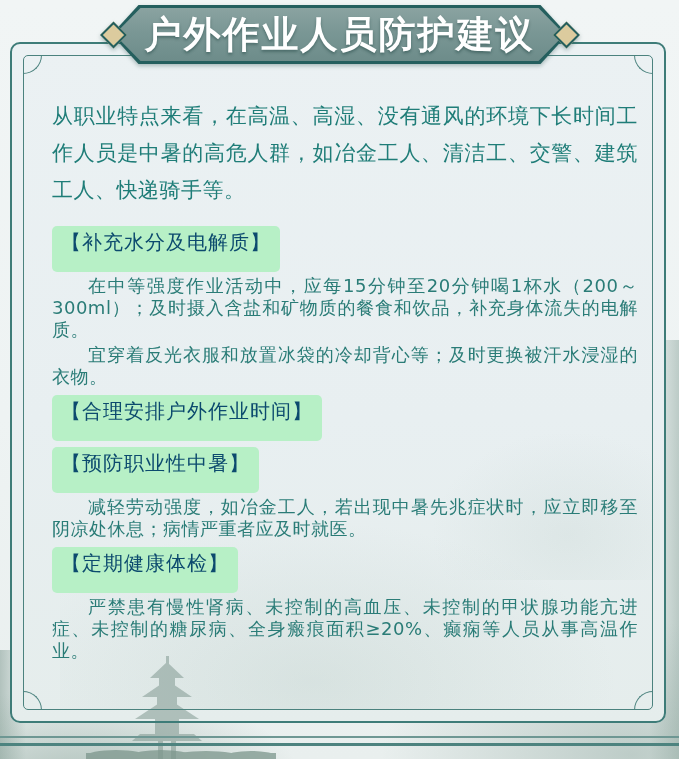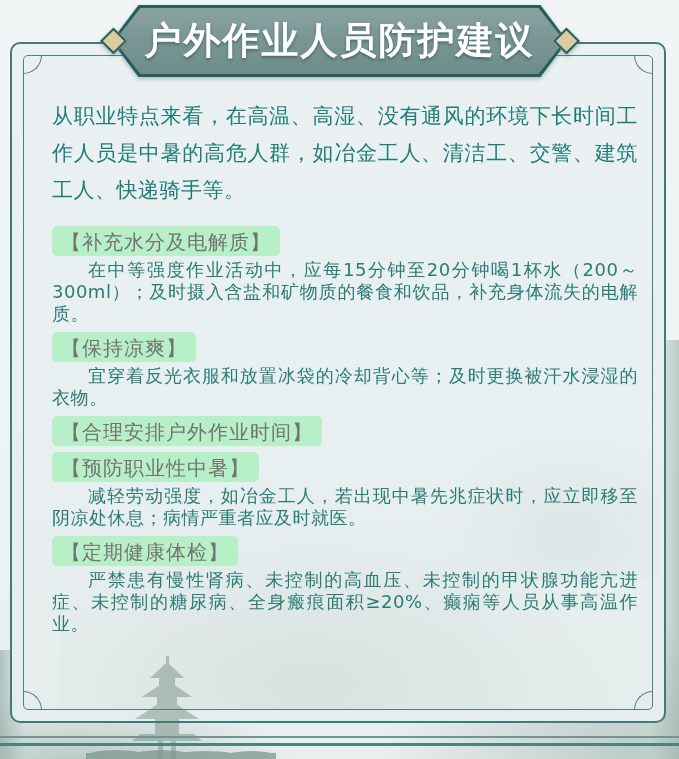--- a/index.html
+++ b/index.html
@@ -38,40 +38,40 @@
     border-bottom-right-radius:100%;}
   .sc-tr{right:-1px;top:-1px;border-left:1.5px solid #4b827e;border-bottom:1.5px solid #4b827e;
     border-bottom-left-radius:100%;}
   .sc-bl{left:-1px;bottom:-1px;border-right:1.5px solid #4b827e;border-top:1.5px solid #4b827e;
     border-top-right-radius:100%;}
   .sc-br{right:-1px;bottom:-1px;border-left:1.5px solid #4b827e;border-top:1.5px solid #4b827e;
     border-top-left-radius:100%;}
 
   
   .banner{position:absolute;top:5px;left:50%;transform:translateX(-50%);
-    width:456px;height:72px;z-index:5;filter:drop-shadow(0 2px 2px rgba(40,80,78,.35));}
+    width:456px;height:59px;z-index:5;filter:drop-shadow(0 2px 2px rgba(40,80,78,.35));}
   .banner-shape{position:absolute;inset:0;background:#245f5e;
     clip-path:polygon(27px 0,calc(100% - 27px) 0,100% 50%,calc(100% - 27px) 100%,27px 100%,0 50%);}
   .banner-fill{position:absolute;inset:3px;
     background:linear-gradient(180deg,#8aa3a1 0%,#7a9795 45%,#6d8c8a 100%);
     clip-path:polygon(26px 0,calc(100% - 26px) 0,100% 50%,calc(100% - 26px) 100%,26px 100%,0 50%);}
   .banner-title{position:absolute;inset:0;display:flex;align-items:center;justify-content:center;
     color:#ffffff;font-size:37px;font-weight:bold;letter-spacing:2px;white-space:nowrap;
     text-shadow:0 2px 3px rgba(25,60,58,.45);}
   .diamond{position:absolute;top:50%;width:15px;height:15px;background:#dccb9e;
     border:2.5px solid #245f5e;transform:translateY(-50%) rotate(45deg);}
   .diamond-left{left:-8px;}
   .diamond-right{right:-8px;}
 
   
   .content{position:absolute;left:52px;top:98px;width:586px;z-index:4;}
   .intro{margin:0 0 13px 0;font-size:21px;line-height:37px;text-align:justify;
     color:#1f7d78;letter-spacing:.5px;}
-  .section-heading{display:inline-block;margin:4px 0 2px 0;padding:3px 9px 0 9px;
-    background:#b7f0c6;border-radius:5px;color:#737373;font-size:20px;letter-spacing:1px;}
+  .section-heading{display:inline-block;margin:4px 0 2px 0;padding:3px 9px 16px 9px;
+    background:#b7f0c6;border-radius:5px;color:#0c4a6e;font-size:20px;letter-spacing:1px;}
   .section-body{margin:1px 0 3px 0;font-size:18px;line-height:22px;text-align:justify;
     text-indent:2em;color:#2a7c77;letter-spacing:.5px;}
 
   
   .rule1{position:absolute;left:0;top:736px;width:679px;height:2px;background:#6e9793;z-index:2;}
   .rule2{position:absolute;left:0;top:743px;width:679px;height:3px;background:#4d837f;z-index:2;}
 </style>
 </head>
 <body>
 
@@ -128,21 +128,20 @@
 
   <div class="content">
     <p class="intro">从职业特点来看，在高温、高湿、没有通风的环境下长时间工作人员是中暑的高危人群，如冶金工人、清洁工、交警、建筑工人、快递骑手等。</p>
 
     <div>
       <div class="section-heading">【补充水分及电解质】</div>
       <p class="section-body">在中等强度作业活动中，应每15分钟至20分钟喝1杯水（200～300ml）；及时摄入含盐和矿物质的餐食和饮品，补充身体流失的电解质。</p>
     </div>
 
     <div>
-      <div class="section-heading">【保持凉爽】</div>
       <p class="section-body">宜穿着反光衣服和放置冰袋的冷却背心等；及时更换被汗水浸湿的衣物。</p>
     </div>
 
     <div>
       <div class="section-heading">【合理安排户外作业时间】</div>
     </div>
 
     <div>
       <div class="section-heading">【预防职业性中暑】</div>
       <p class="section-body">减轻劳动强度，如冶金工人，若出现中暑先兆症状时，应立即移至阴凉处休息；病情严重者应及时就医。</p>

